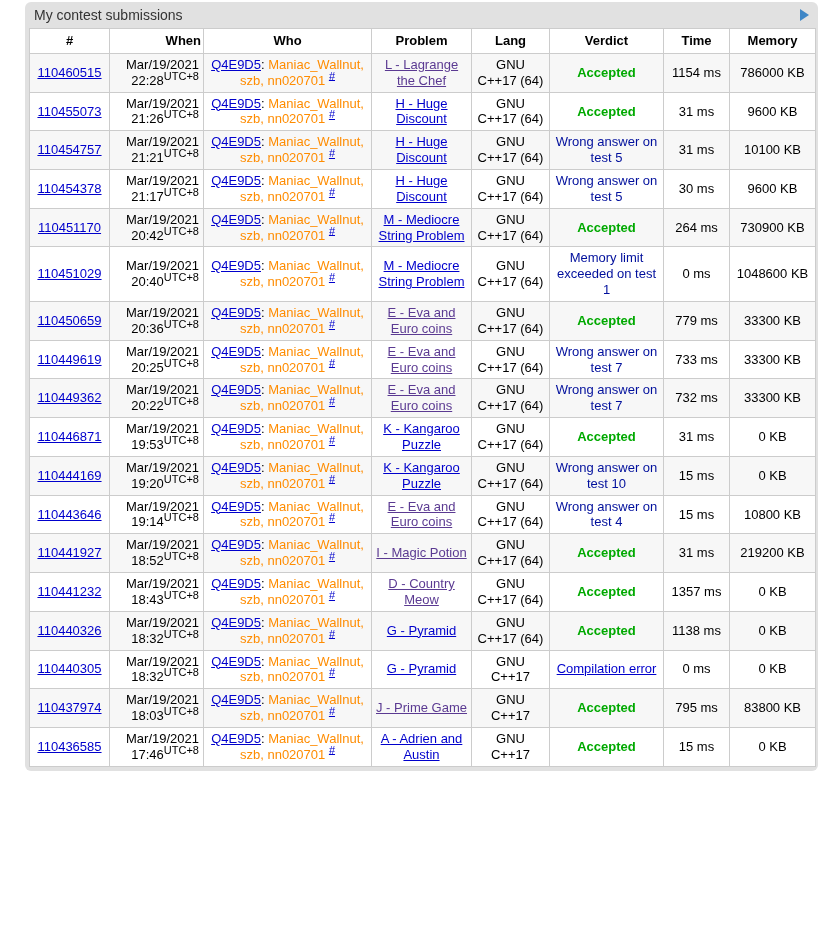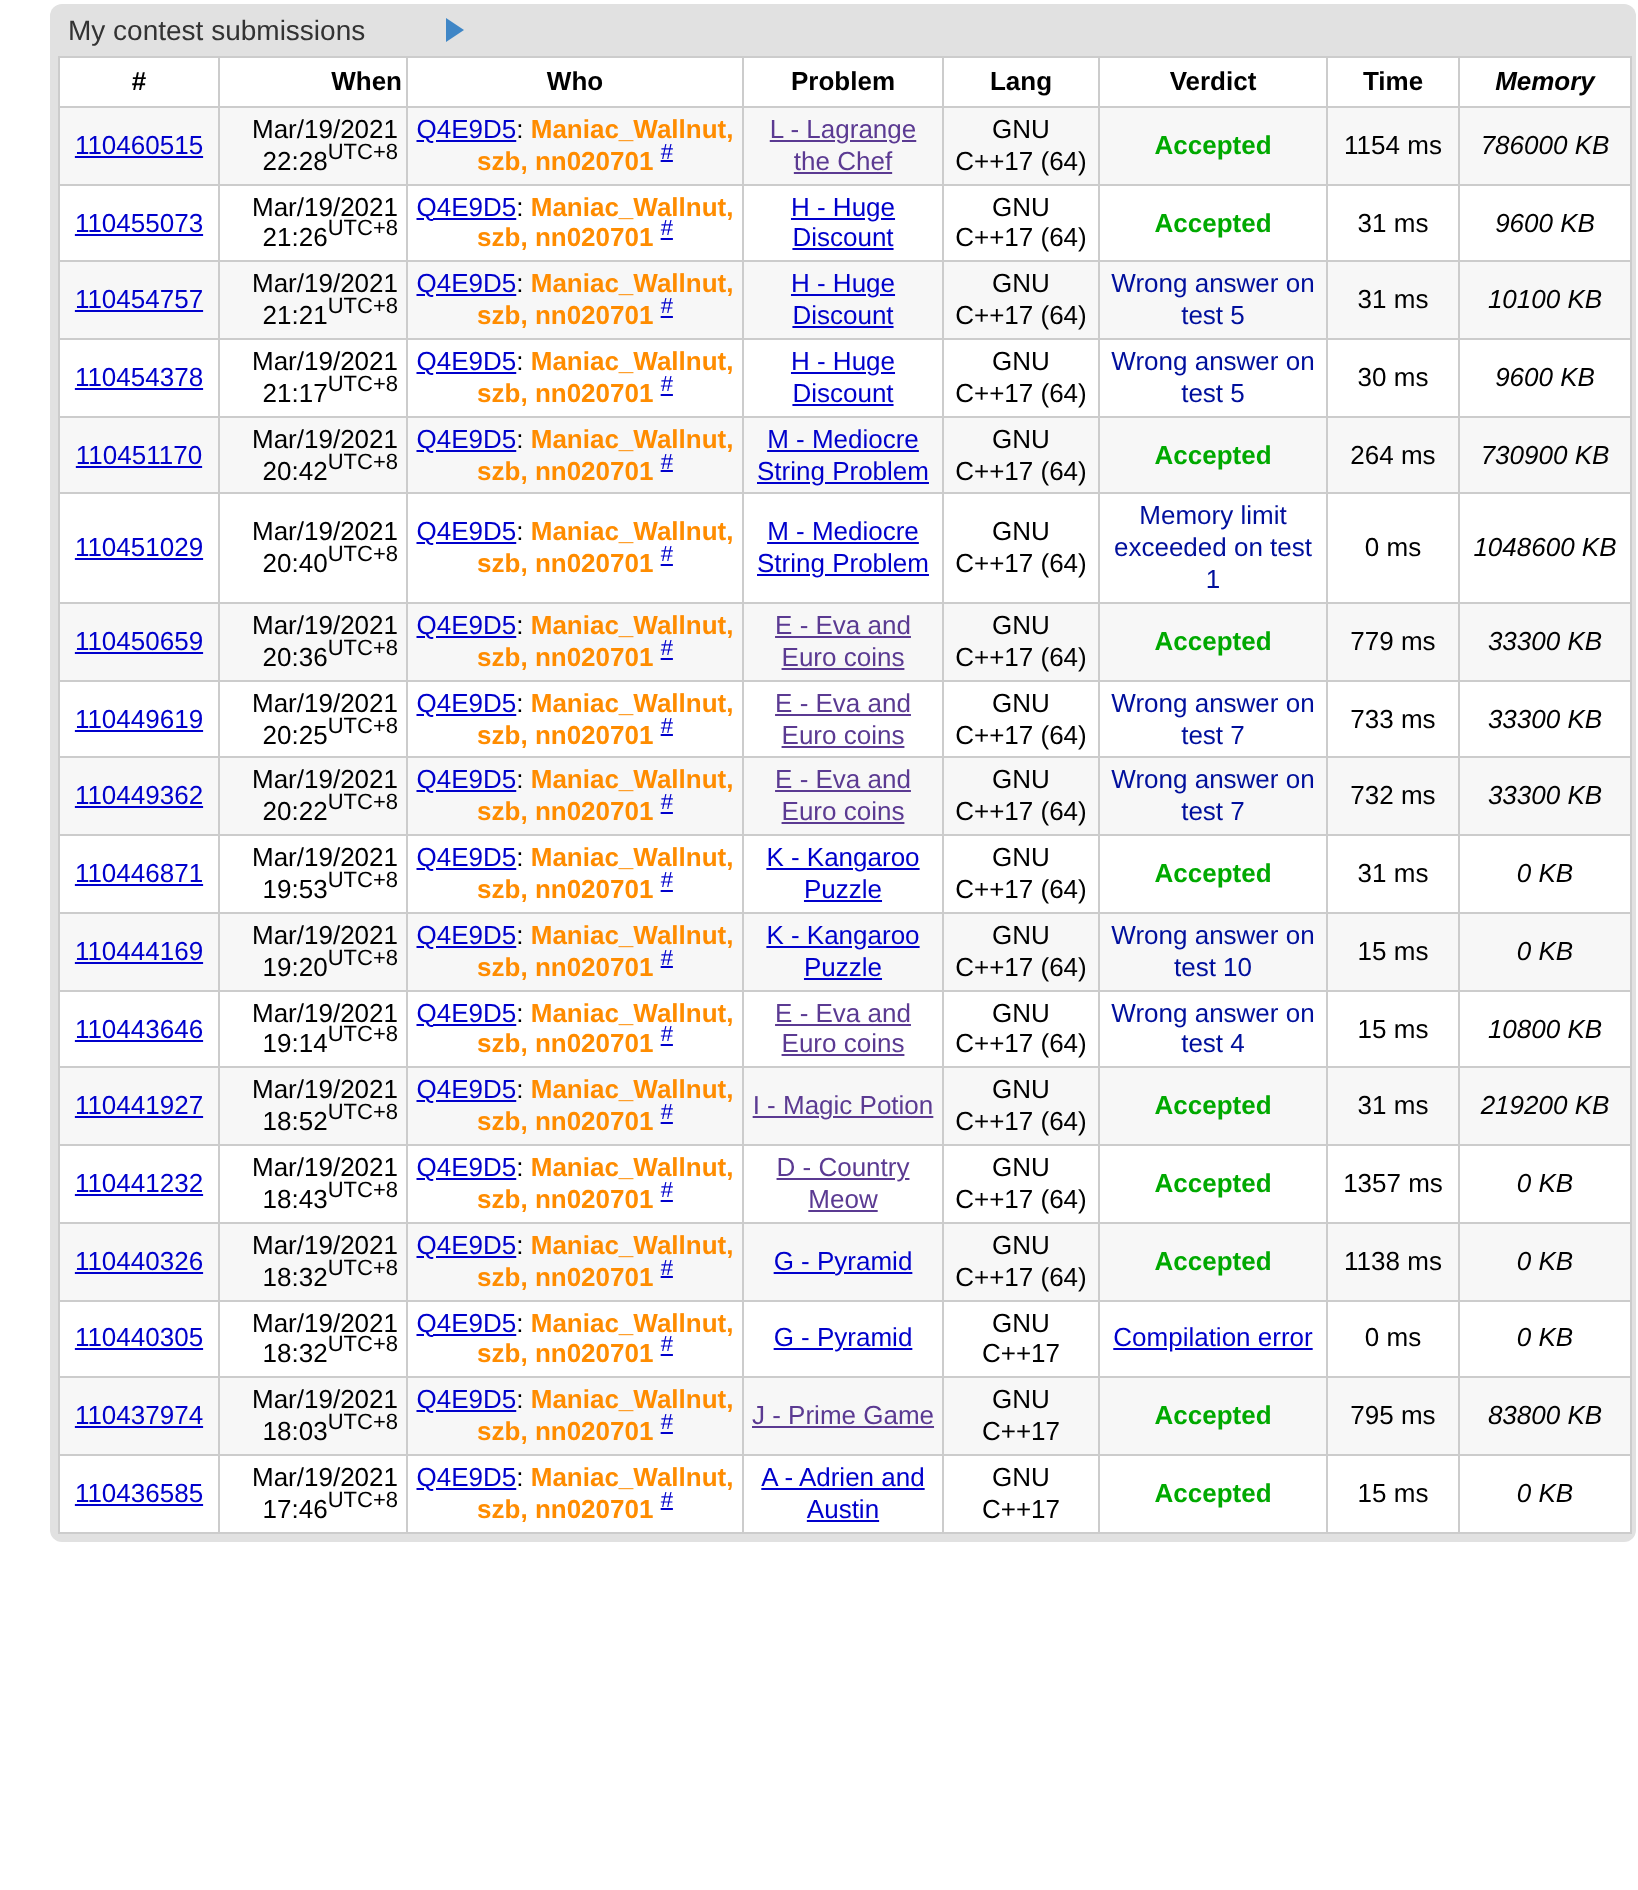--- a/index.html
+++ b/index.html
@@ -13,21 +13,21 @@
     width:819px;height:945px;background:#fff;
     font-family:"Liberation Sans", sans-serif;
     font-size:13px;color:#000;
   }
   .datatable{
     margin:2px 1px 0 25px;width:793px;
     background:var(--frame);
     border-radius:6px;padding:4px;
   }
   .caption{
-    display:flex;align-items:center;
+    display:flex;align-items:center;justify-content:space-between;
     padding:1px 5px 5px 5px;font-size:14px;color:var(--caption);gap:40px;
   }
   .expand-arrow{
     width:0;height:0;cursor:pointer;
     border-left:9px solid #3f86c6;
     border-top:6px solid transparent;
     border-bottom:6px solid transparent;
   }
   table{
     width:785px;table-layout:fixed;border-collapse:collapse;
@@ -36,27 +36,27 @@
   th,td{
     border:1px solid var(--grid);
     text-align:center;vertical-align:middle;
     padding:3px 4px;line-height:1.22;
     overflow-wrap:break-word;
   }
   th{font-weight:bold;padding:4px 2px;background:#fff;}
   tbody tr:nth-child(odd){background:var(--zebra);}
   a{color:var(--link);text-decoration:underline;cursor:pointer;}
   a.visited{color:var(--visited);}
-  .members{color:var(--members);font-weight:bold;}
+  .members{color:var(--members);font-weight:normal;}
   .verdict-accepted{color:var(--accepted);font-weight:bold;}
   .verdict-rejected{color:var(--rejected);}
   sup{font-size:11px;line-height:0;vertical-align:super;}
   .c-id{width:80px;}.c-when{width:94px;text-align:right;}.c-who{width:168px;}
   .c-problem{width:100px;}.c-lang{width:78px;}.c-verdict{width:114px;}
-  .c-time{width:66px;}.c-memory{width:86px;font-style:italic;}
+  .c-time{width:66px;}.c-memory{width:86px;}
 </style>
 </head>
 <body>
 
 <div class="datatable">
   <div class="caption">
     <span>My contest submissions</span>
     <span class="expand-arrow"></span>
   </div>
   <table>

